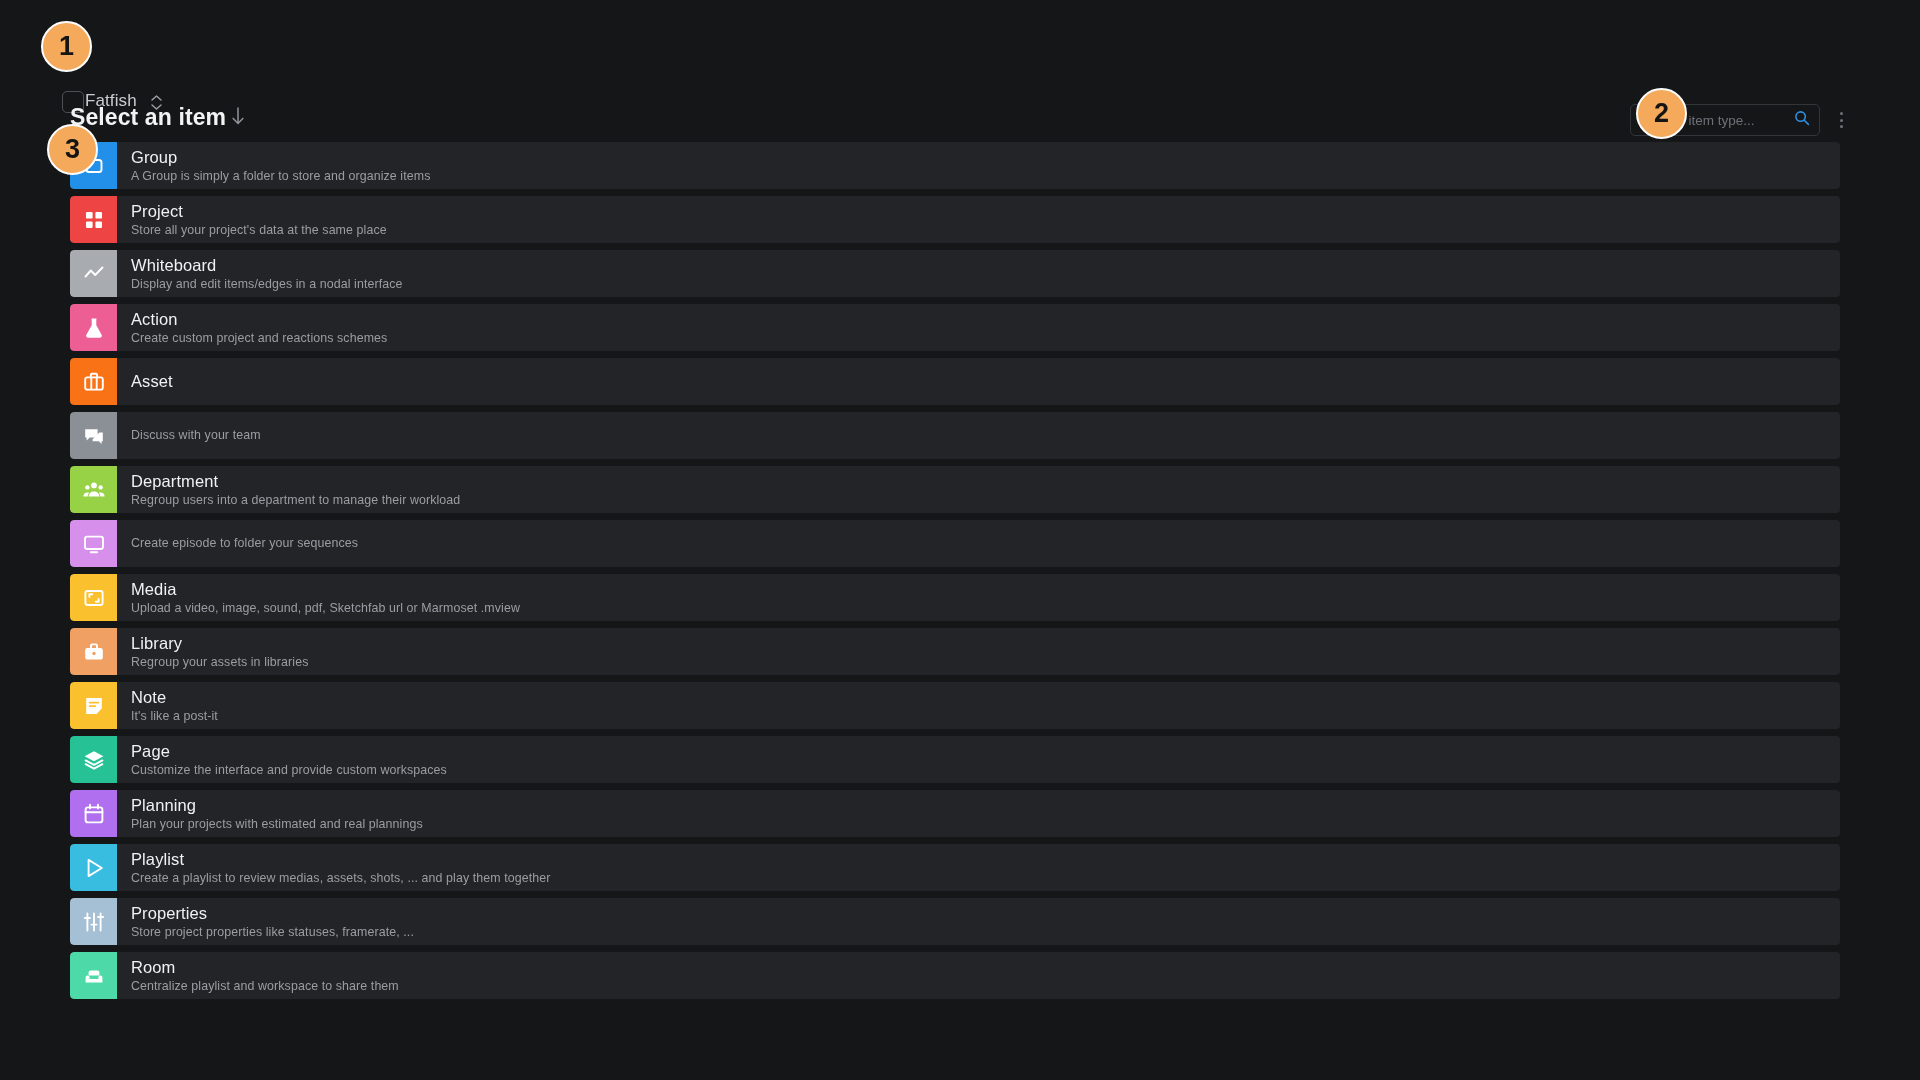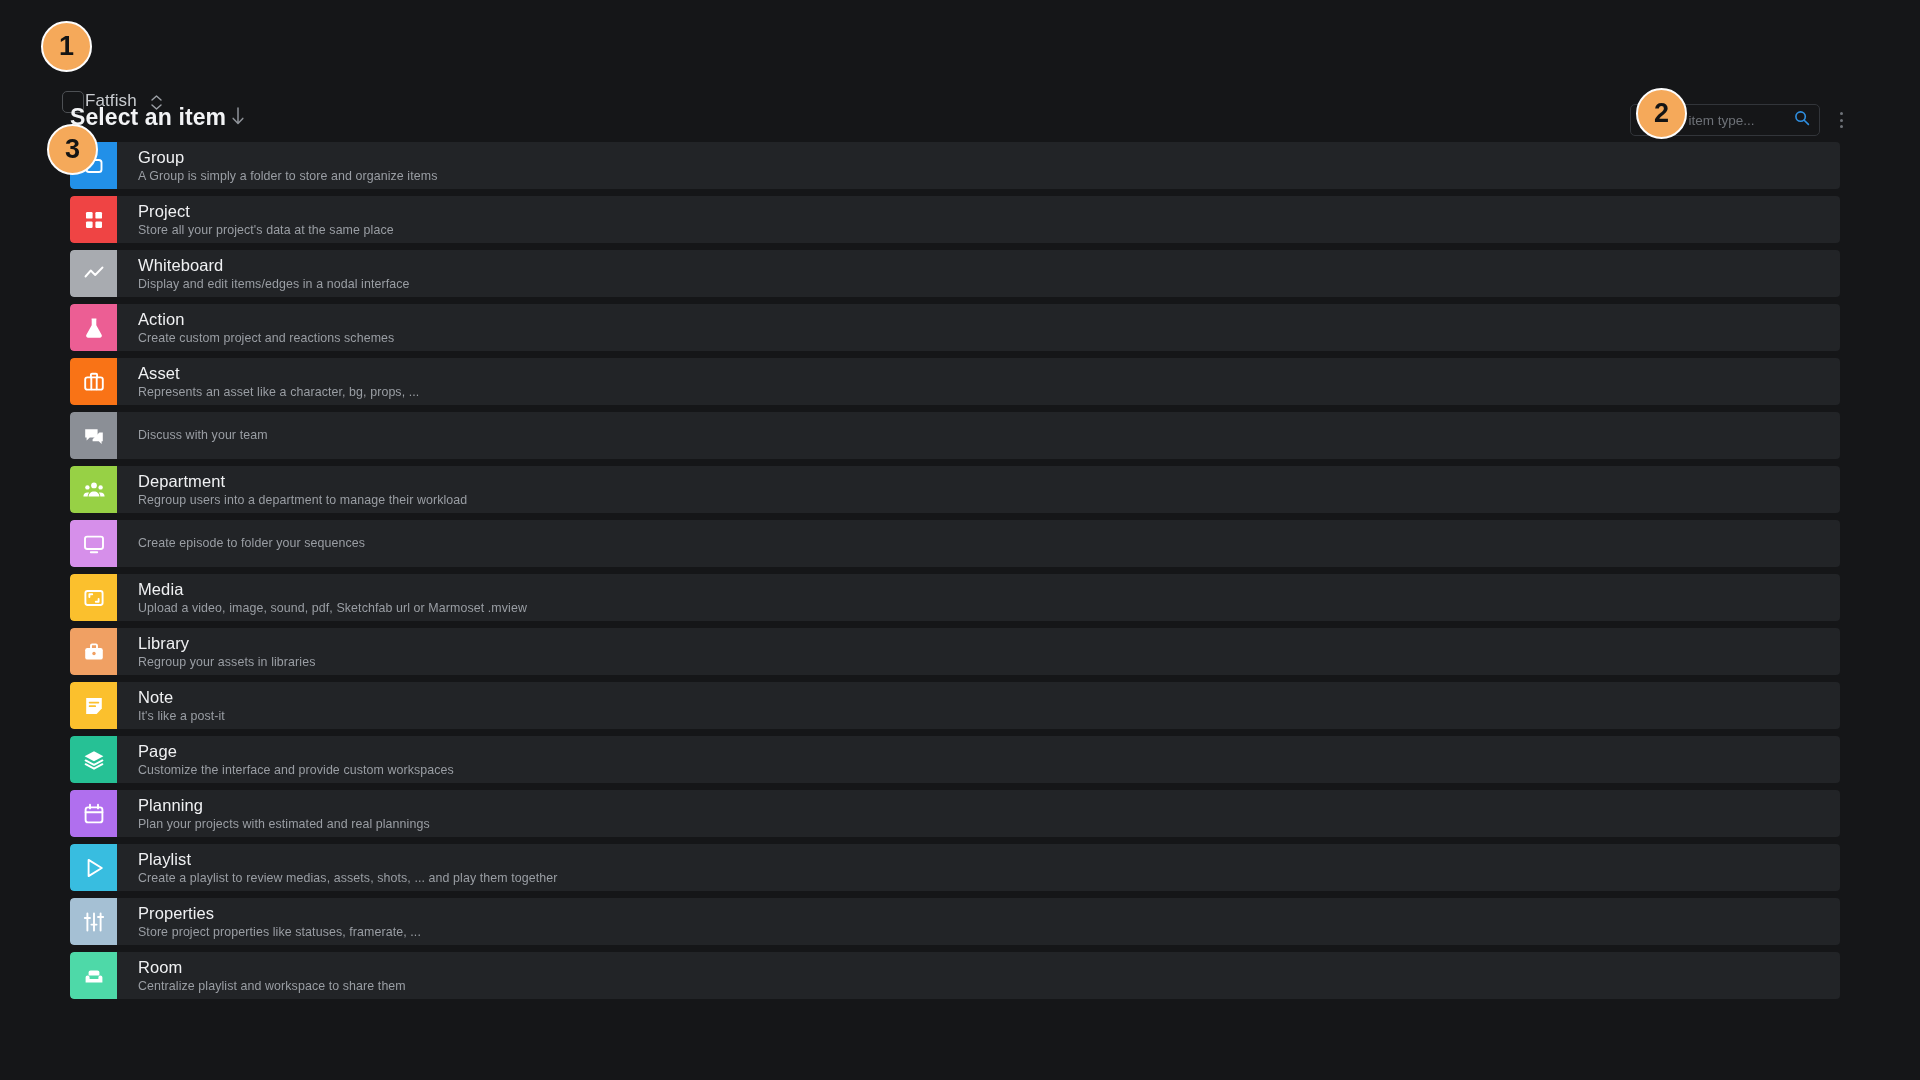--- a/index.html
+++ b/index.html
@@ -146,21 +146,21 @@
     height: 47px;
     display: flex;
     align-items: center;
     justify-content: center;
     border-radius: 4px 0 0 4px;
   }
   .item-icon-tile svg { display: block; }
   .item-text {
     flex: 1 1 auto;
     min-width: 0;
-    padding-left: 21px;
+    padding-left: 14px;
     display: flex;
     flex-direction: column;
     justify-content: center;
     gap: 2px;
   }
   .item-label {
     font-size: 16.5px;
     color: #f0f1f3;
     line-height: 1.15;
     letter-spacing: .1px;
@@ -288,21 +288,20 @@
       <div class="item-row">
         <div class="item-icon-tile" style="background: rgb(249, 115, 22);">
           <svg width="24" height="24" viewBox="0 0 24 24">
             <rect x="3.2" y="7.4" width="17.6" height="12.2" rx="2.2" stroke="#ffffff" fill="none" stroke-width="1.9" stroke-linecap="round" stroke-linejoin="round"></rect>
             <path d="M8.9 7.4 L8.9 4.8 C8.9 4.2 9.4 3.8 10 3.8 L14 3.8 C14.6 3.8 15.1 4.2 15.1 4.8 L15.1 7.4" stroke="#ffffff" fill="none" stroke-width="1.9" stroke-linecap="round" stroke-linejoin="round"></path>
             <path d="M9.3 7.8 L9.3 19.2 M14.7 7.8 L14.7 19.2" stroke="#ffffff" fill="none" stroke-width="1.9" stroke-linecap="round" stroke-linejoin="round"></path>
           </svg>
         </div>
         <div class="item-text">
           <div class="item-label">Asset</div>
-          <div class="item-desc">Represents an asset like a character, bg, props, ...</div>
         </div>
       </div>
       <div class="item-row">
         <div class="item-icon-tile" style="background: rgb(139, 143, 150);">
           <svg width="24" height="24" viewBox="0 0 24 24">
             <path d="M3.2 5.2 L15.6 5.2 L15.6 13.6 L7.8 13.6 L4.6 16.6 L4.6 13.6 L3.2 13.6 Z" fill="#ffffff"></path>
             <path d="M17.4 8.6 L20.8 8.6 L20.8 17.2 L19.6 17.2 L19.6 20 L16.8 17.2 L10.6 17.2 L10.6 15.2" fill="#ffffff"></path>
           </svg>
         </div>
         <div class="item-text">

